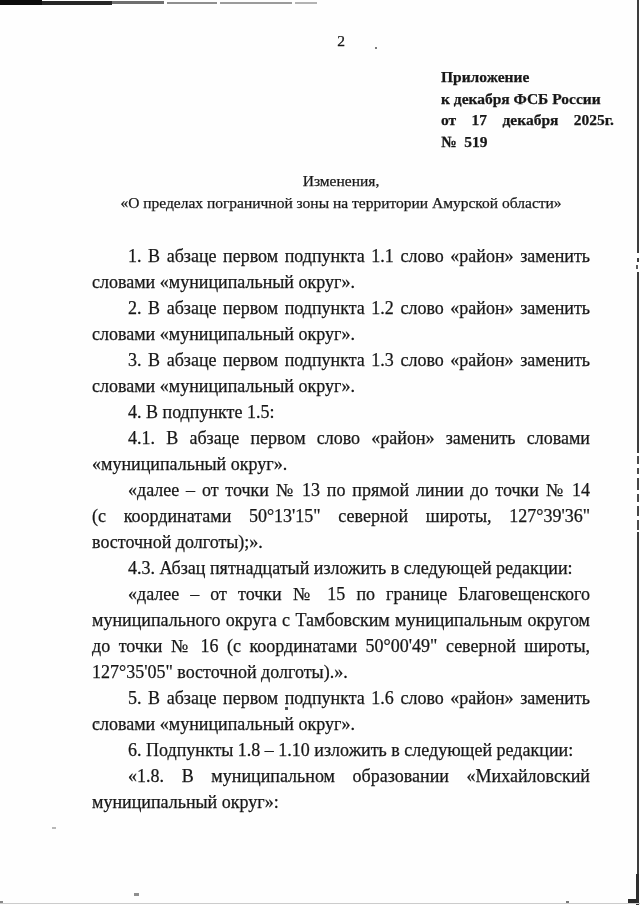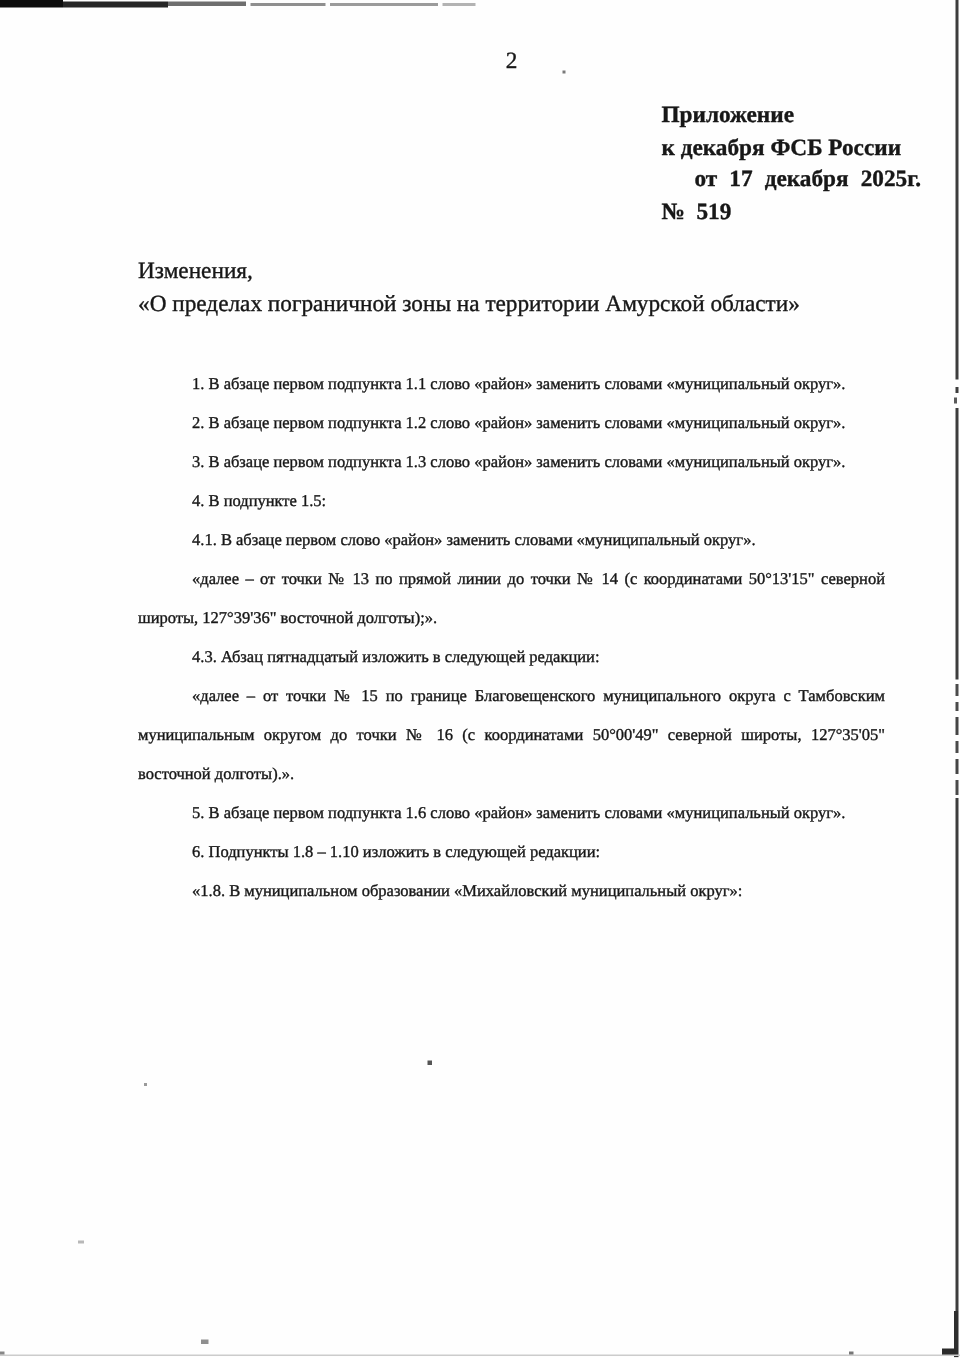--- a/index.html
+++ b/index.html
@@ -12,28 +12,28 @@
   }
   .page-number {
     position: absolute; top: 31px; left: 92px; width: 498px;
     text-align: center; font-size: 15.5px; line-height: 20px;
   }
   .annex {
     position: absolute; top: 66px; left: 441px; width: 173px;
     font-size: 15.5px; line-height: 21.5px; font-weight: bold;
   }
   .annex .line { white-space: nowrap; }
-  .annex .just { text-align: justify; text-align-last: justify; white-space: normal; margin-left: 22px; }
+  .annex .just { text-align: justify; text-align-last: justify; white-space: normal; }
   .doc-title {
     position: absolute; top: 170px; left: 92px; width: 498px;
-    text-align: left; font-size: 15.5px; line-height: 21.5px;
+    text-align: center; font-size: 15.5px; line-height: 21.5px;
   }
   .body-text {
     position: absolute; top: 243px; left: 92px; width: 498px;
-    font-size: 11px; line-height: 26px; text-align: justify;
+    font-size: 18px; line-height: 26px; text-align: justify;
   }
   .body-text p { margin: 0; text-indent: 36px; }
   .art { position: absolute; }
 </style>
 </head>
 <body>
 
 <div class="page">
 
   <div class="art" style="left:0;top:0;width:42px;height:5px;background:#0d0d0d;"></div>

